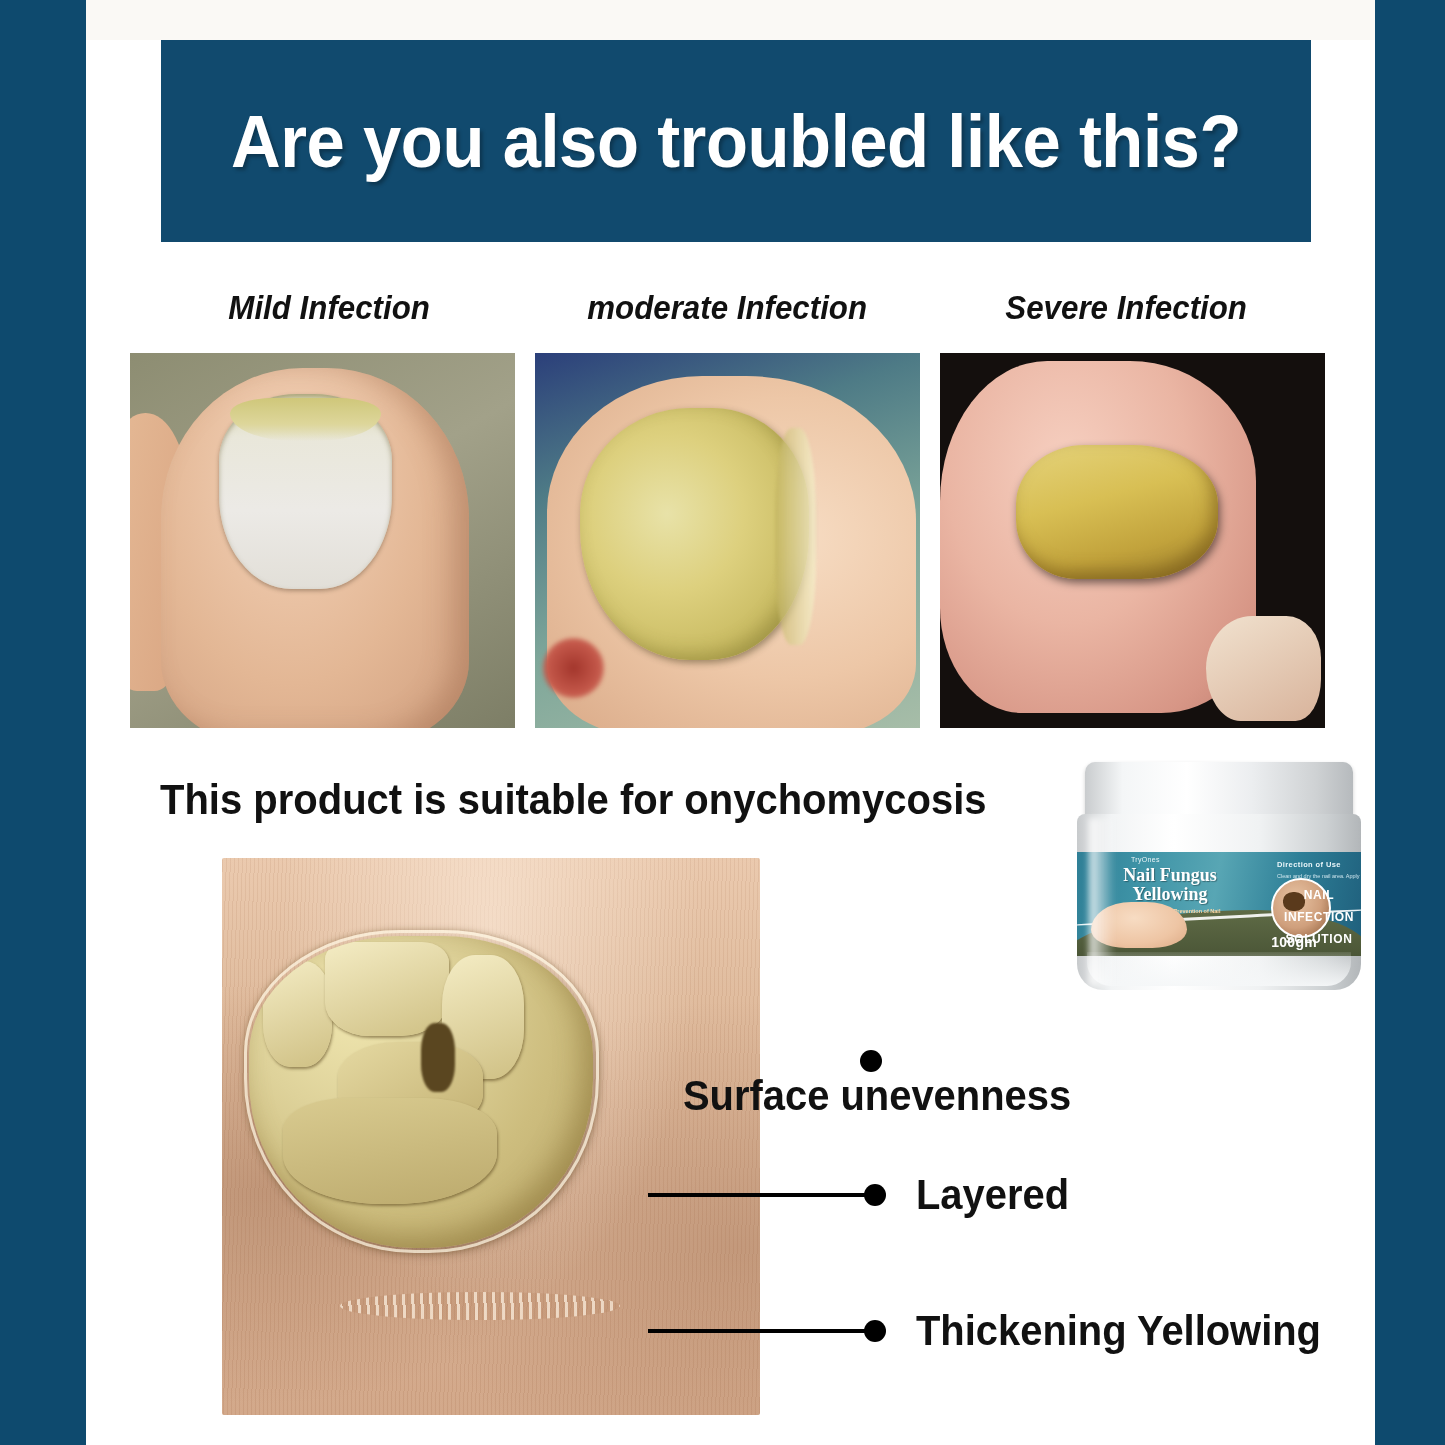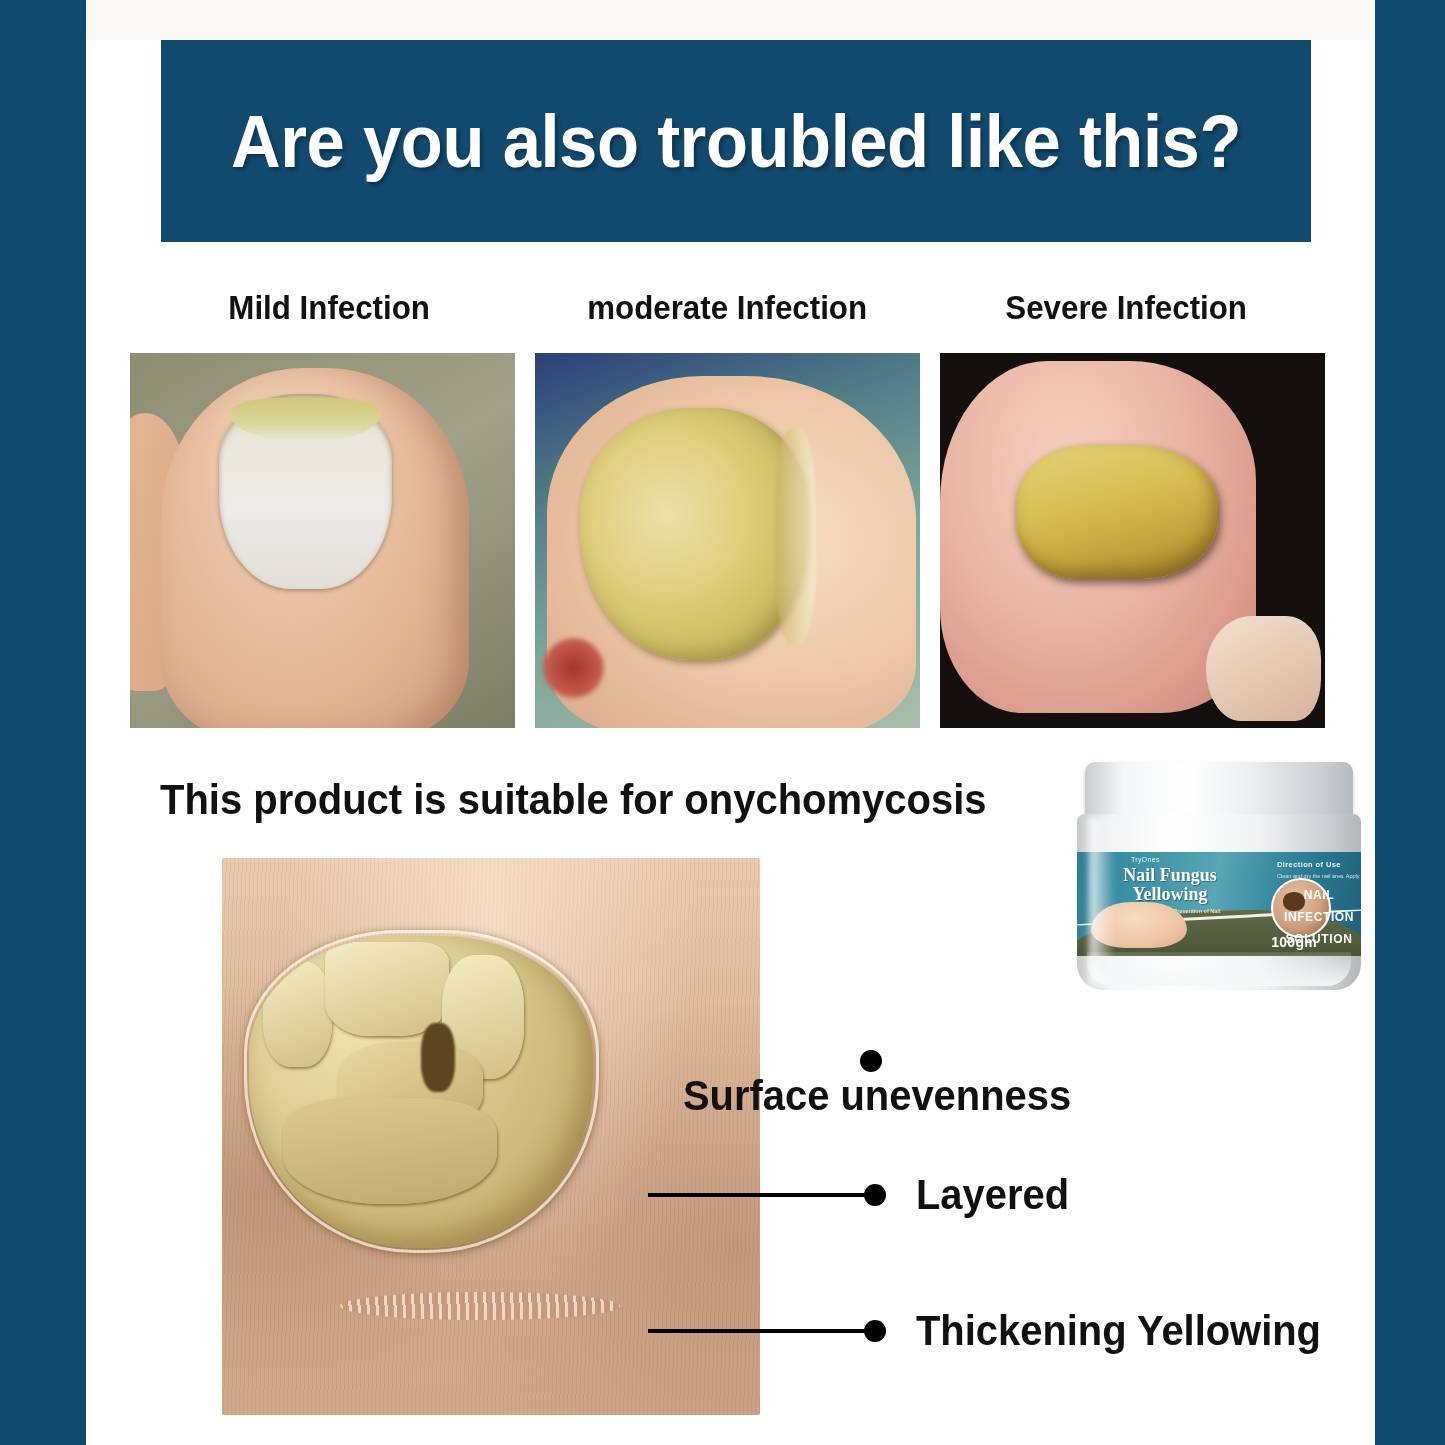--- a/index.html
+++ b/index.html
@@ -69,20 +69,21 @@
     white-space: nowrap;
   }
 
   
   .severity-row {
     position: absolute;
     left: 130px;
     top: 288px;
     width: 1195px;
     display: flex;
+    font-style: italic;
   }
   .severity-label {
     flex: 1;
     text-align: center;
     font-family: "Liberation Sans Narrow", "Liberation Sans", sans-serif;
     font-size: 34px;
     font-weight: bold;
     color: #111111;
     transform: scaleX(0.92);
     white-space: nowrap;

